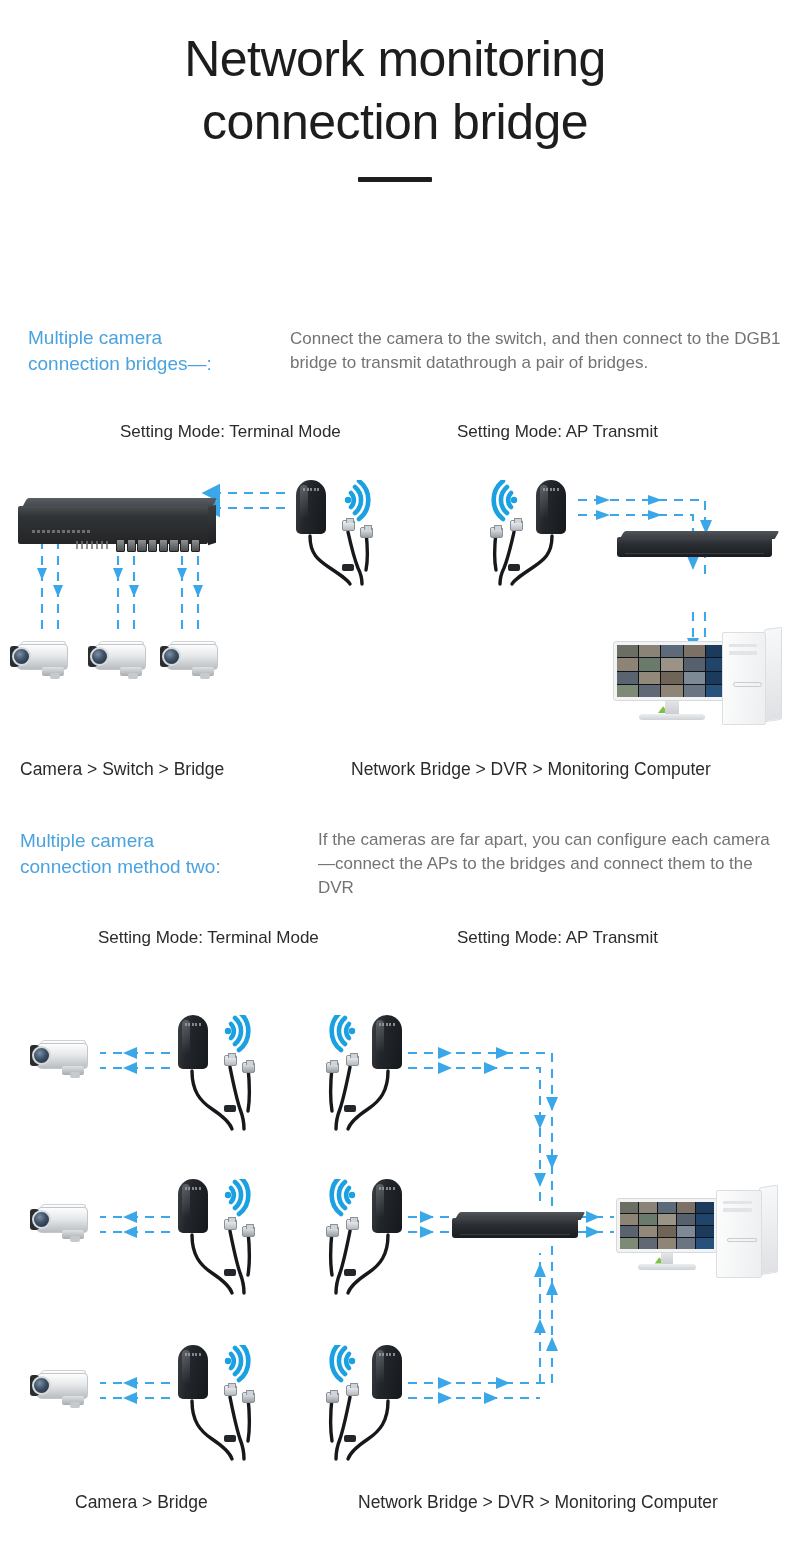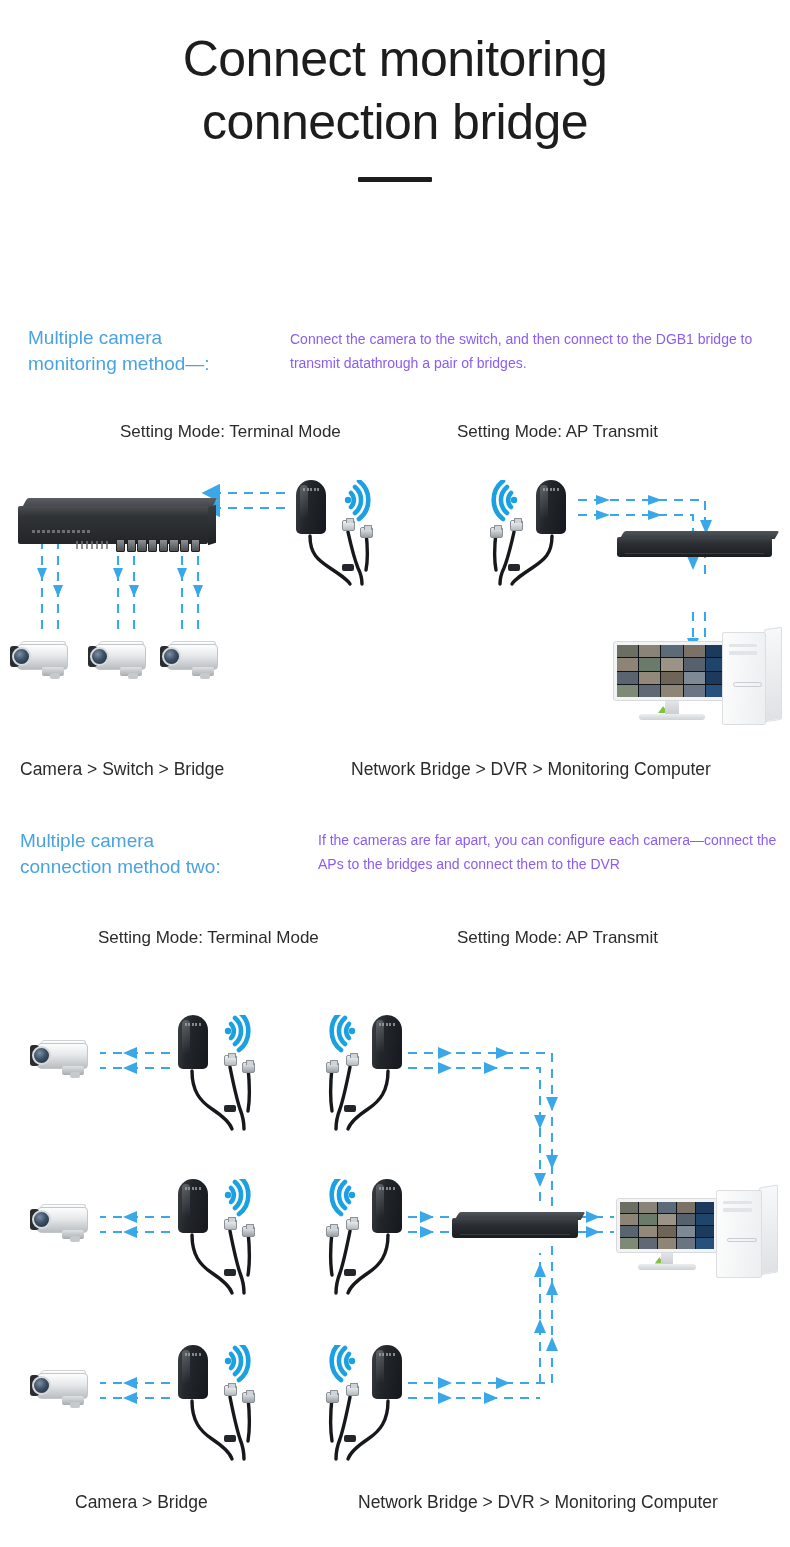--- a/index.html
+++ b/index.html
@@ -28,21 +28,21 @@
     font-size: 31px; font-weight: 400; color: #1d1d1d; letter-spacing: -0.3px;
   }
 
   
   .method-label {
     position: absolute;
     font-size: 19px; line-height: 26px; color: #4aa3e0; font-weight: 400;
   }
   .method-desc {
     position: absolute;
-    font-size: 14px; line-height: 24px; color: #8b5cf6;
+    font-size: 17px; line-height: 24px; color: #737373;
   }
   .mode-label {
     position: absolute;
     font-size: 17px; color: #2b2b2b; white-space: nowrap;
   }
   .caption {
     position: absolute;
     font-size: 17.5px; color: #2b2b2b; white-space: nowrap;
   }
 
@@ -216,28 +216,28 @@
     position: absolute; left: 18%; top: 56%; width: 48%; height: 5%;
     border: 1px solid #c9ccd0; border-radius: 6px;
   }
 </style>
 </head>
 <body>
 
 <div class="page">
 
   <div class="main-title">
-    <div>Connect monitoring</div>
+    <div>Network monitoring</div>
     <div>connection bridge</div>
   </div>
   <div class="title-rule"></div>
 
   <div class="method-label" style="left:28px; top:325px; width:250px;">
     <div>Multiple camera</div>
-    <div>monitoring method—:</div>
+    <div>connection bridges—:</div>
   </div>
   <div class="method-desc" style="left:290px; top:327px; width:492px;">Connect the camera to the switch, and then connect to the DGB1 bridge to transmit datathrough a pair of bridges.</div>
 
   <div class="mode-label" style="left:120px; top:422px;">Setting Mode: Terminal Mode</div>
   <div class="mode-label" style="left:457px; top:422px;">Setting Mode: AP Transmit</div>
 
   <div class="diagram" style="top:460px; width:790px; height:300px;">
     <svg width="790" height="300" viewBox="0 0 790 300">
       <defs>
         <marker id="ar-r" markerWidth="9" markerHeight="9" refX="4" refY="4.5" orient="0">

